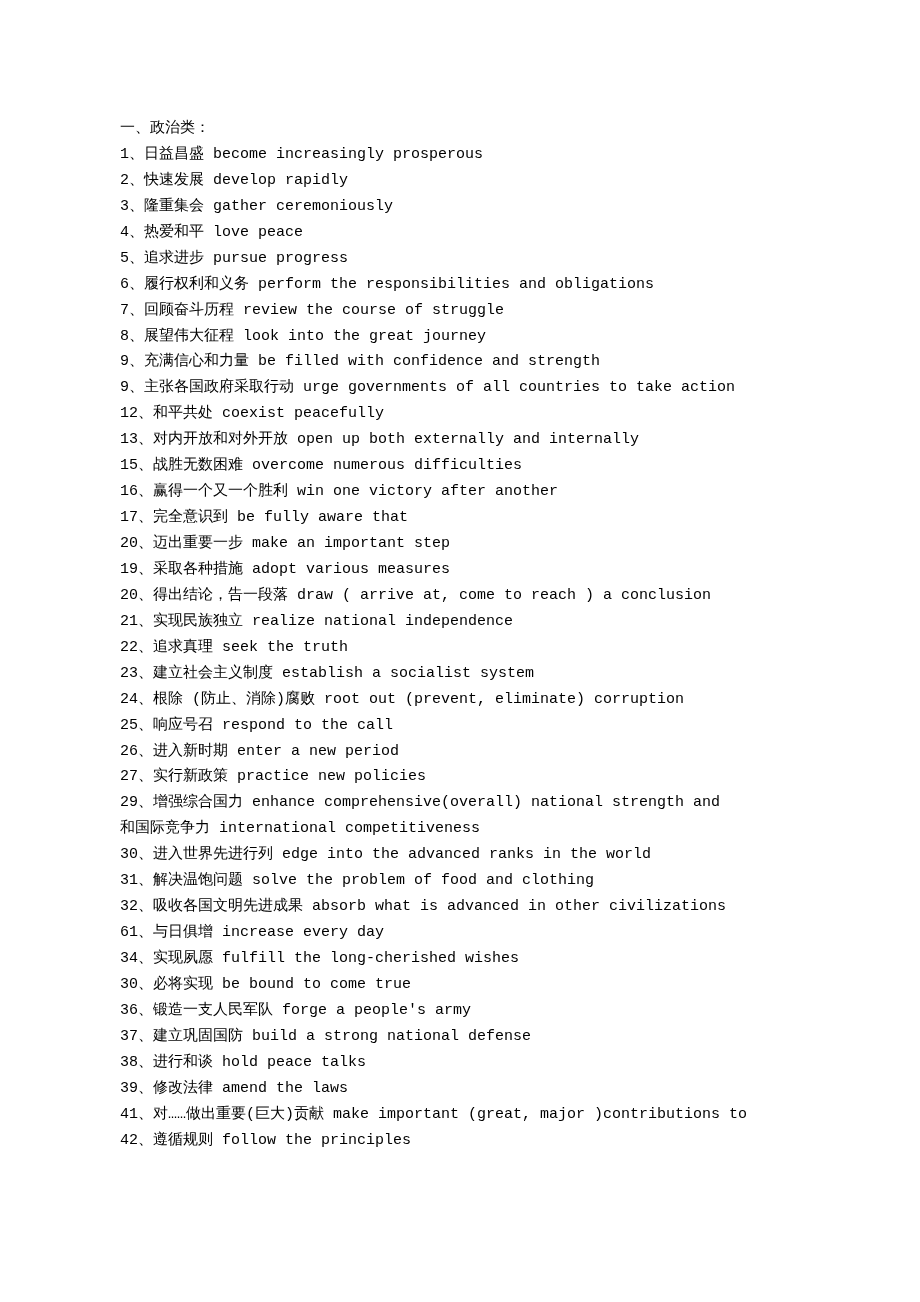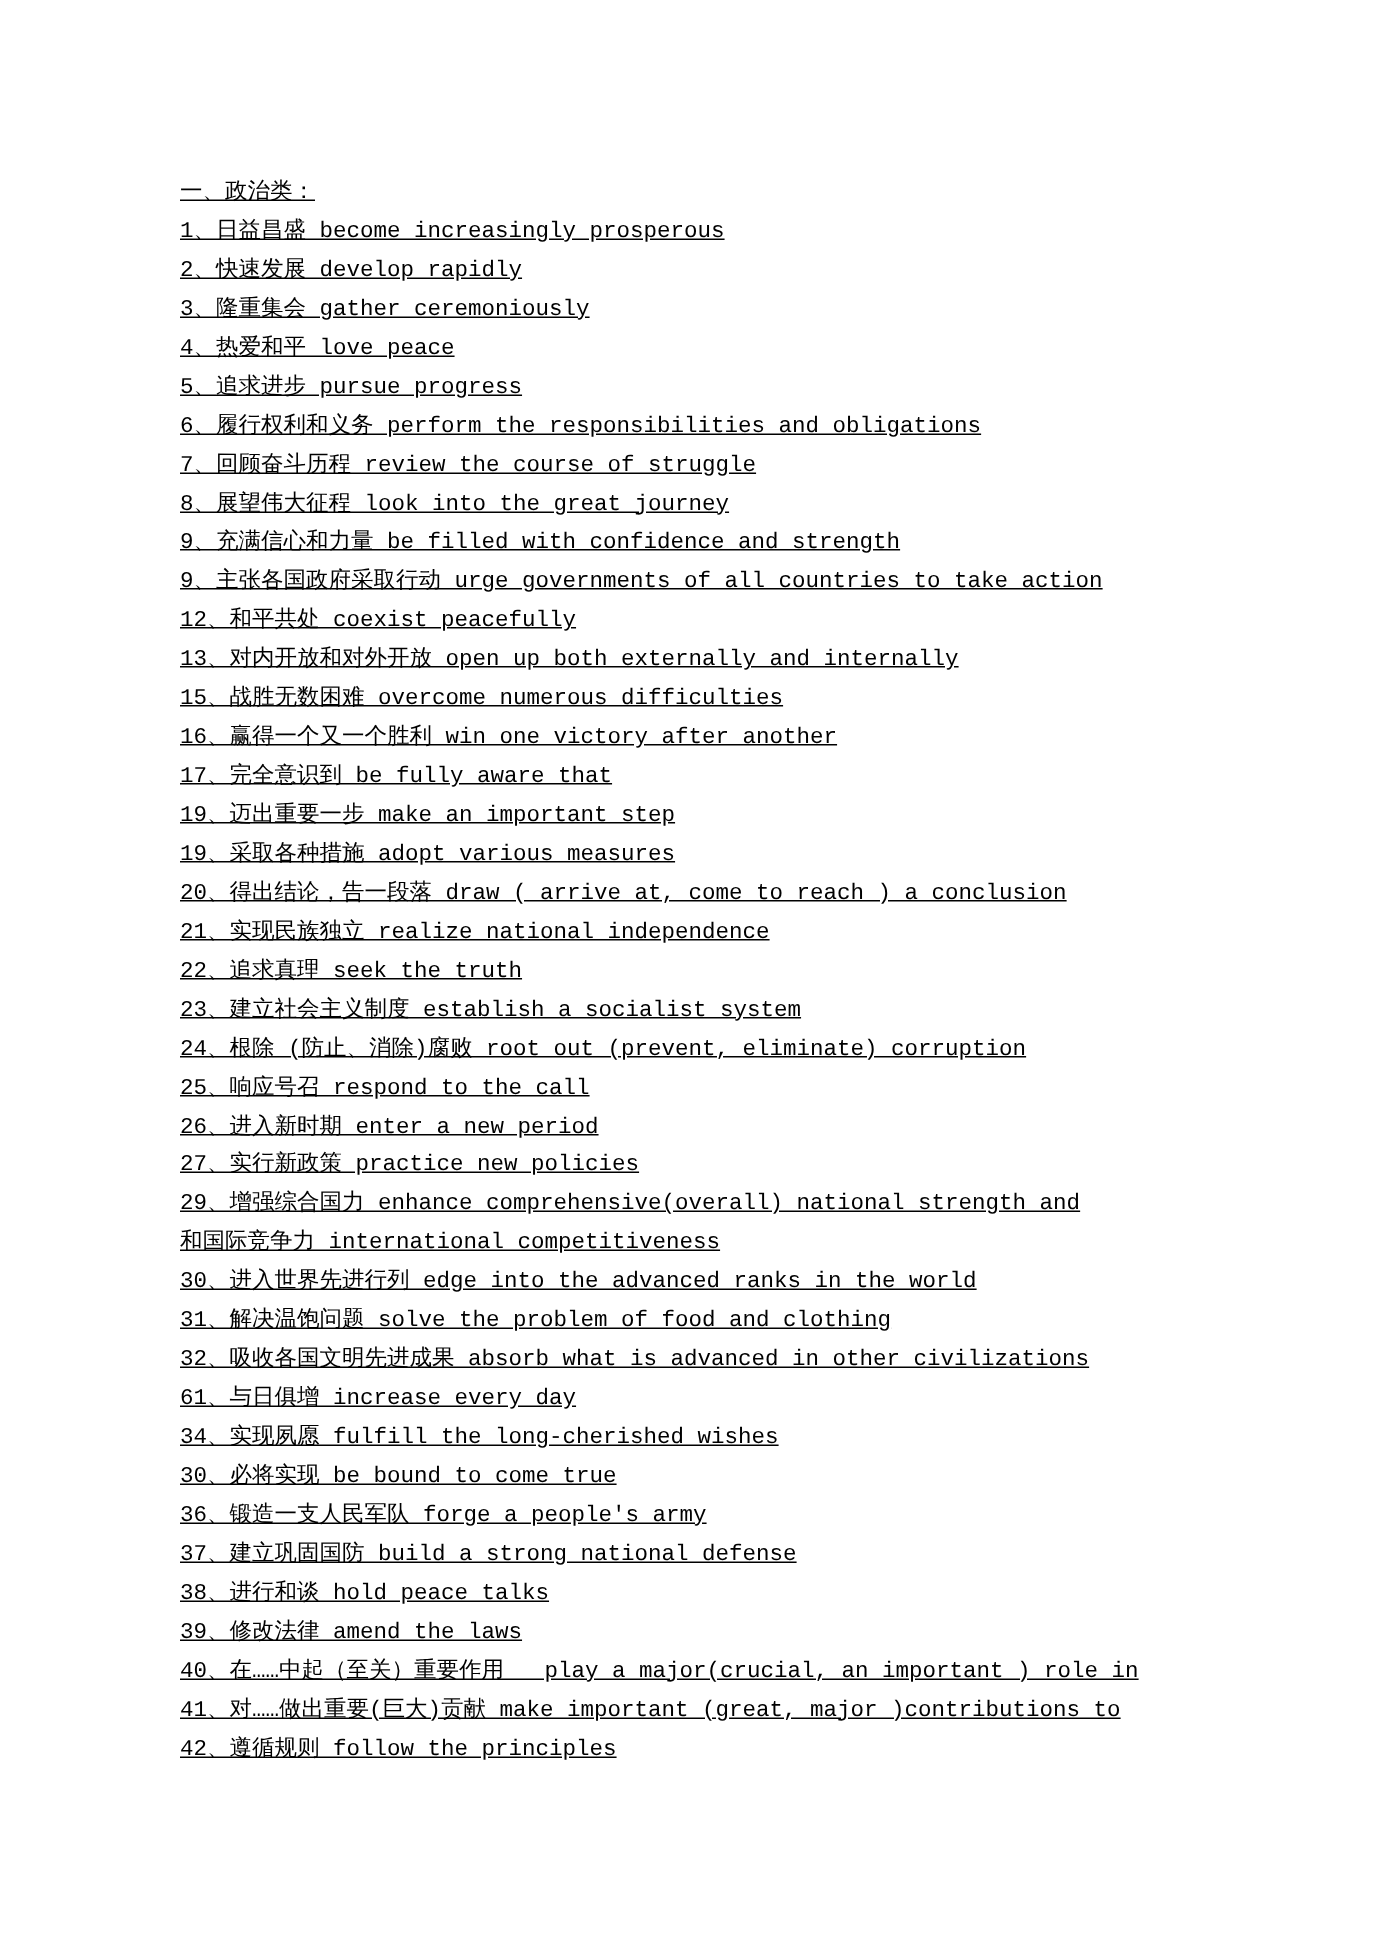--- a/index.html
+++ b/index.html
@@ -12,21 +12,20 @@
       color: #000000;
     }
     .page {
       padding: 116px 120px 120px 120px;
       width: 920px;
       box-sizing: border-box;
     }
     .line {
       white-space: pre-wrap;
       word-break: break-all;
-      text-decoration: underline;
     }
   </style>
 </head>
 <body>
 
 <div class="page">
   <div class="line">一、政治类：</div>
   <div id="items-container">
       <div class="line">1、日益昌盛 become increasingly prosperous</div>
       <div class="line">2、快速发展 develop rapidly</div>
@@ -36,21 +35,21 @@
       <div class="line">6、履行权利和义务 perform the responsibilities and obligations</div>
       <div class="line">7、回顾奋斗历程 review the course of struggle</div>
       <div class="line">8、展望伟大征程 look into the great journey</div>
       <div class="line">9、充满信心和力量 be filled with confidence and strength</div>
       <div class="line">9、主张各国政府采取行动 urge governments of all countries to take action</div>
       <div class="line">12、和平共处 coexist peacefully</div>
       <div class="line">13、对内开放和对外开放 open up both externally and internally</div>
       <div class="line">15、战胜无数困难 overcome numerous difficulties</div>
       <div class="line">16、赢得一个又一个胜利 win one victory after another</div>
       <div class="line">17、完全意识到 be fully aware that</div>
-      <div class="line">19、迈出重要一步 make an important step</div>
+      <div class="line">20、迈出重要一步 make an important step</div>
       <div class="line">19、采取各种措施 adopt various measures</div>
       <div class="line">20、得出结论，告一段落 draw ( arrive at, come to reach ) a conclusion</div>
       <div class="line">21、实现民族独立 realize national independence</div>
       <div class="line">22、追求真理 seek the truth</div>
       <div class="line">23、建立社会主义制度 establish a socialist system</div>
       <div class="line">24、根除 (防止、消除)腐败 root out (prevent, eliminate) corruption</div>
       <div class="line">25、响应号召 respond to the call</div>
       <div class="line">26、进入新时期 enter a new period</div>
       <div class="line">27、实行新政策 practice new policies</div>
       <div class="line">29、增强综合国力 enhance comprehensive(overall) national strength and</div>
@@ -58,17 +57,16 @@
       <div class="line">30、进入世界先进行列 edge into the advanced ranks in the world</div>
       <div class="line">31、解决温饱问题 solve the problem of food and clothing</div>
       <div class="line">32、吸收各国文明先进成果 absorb what is advanced in other civilizations</div>
       <div class="line">61、与日俱增 increase every day</div>
       <div class="line">34、实现夙愿 fulfill the long-cherished wishes</div>
       <div class="line">30、必将实现 be bound to come true</div>
       <div class="line">36、锻造一支人民军队 forge a people's army</div>
       <div class="line">37、建立巩固国防 build a strong national defense</div>
       <div class="line">38、进行和谈 hold peace talks</div>
       <div class="line">39、修改法律 amend the laws</div>
-      <div class="line">40、在……中起（至关）重要作用   play a major(crucial, an important ) role in</div>
       <div class="line">41、对……做出重要(巨大)贡献 make important (great, major )contributions to</div>
       <div class="line">42、遵循规则 follow the principles</div>
     </div>
 </div>
 
 </body></html>

